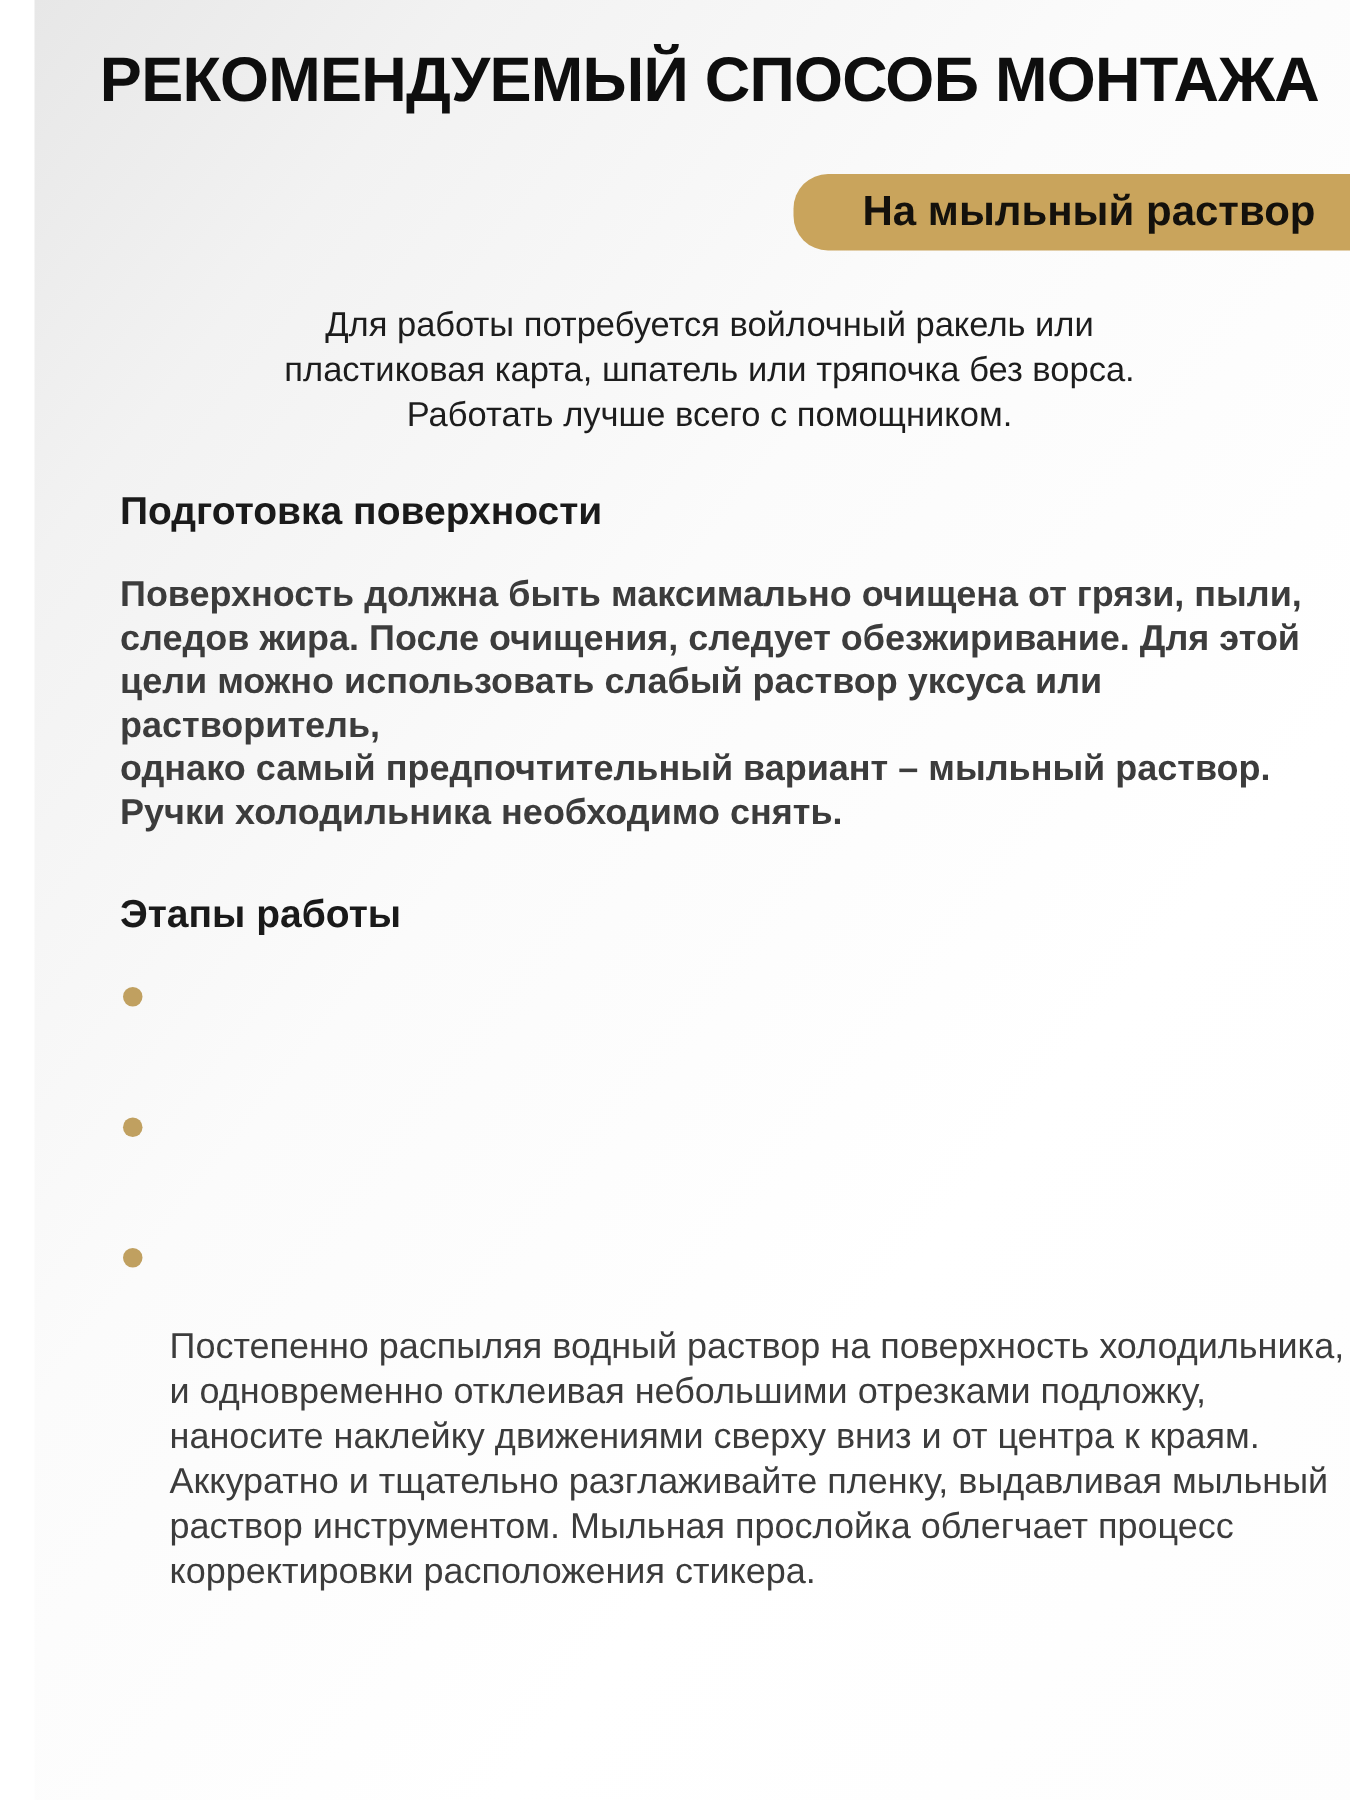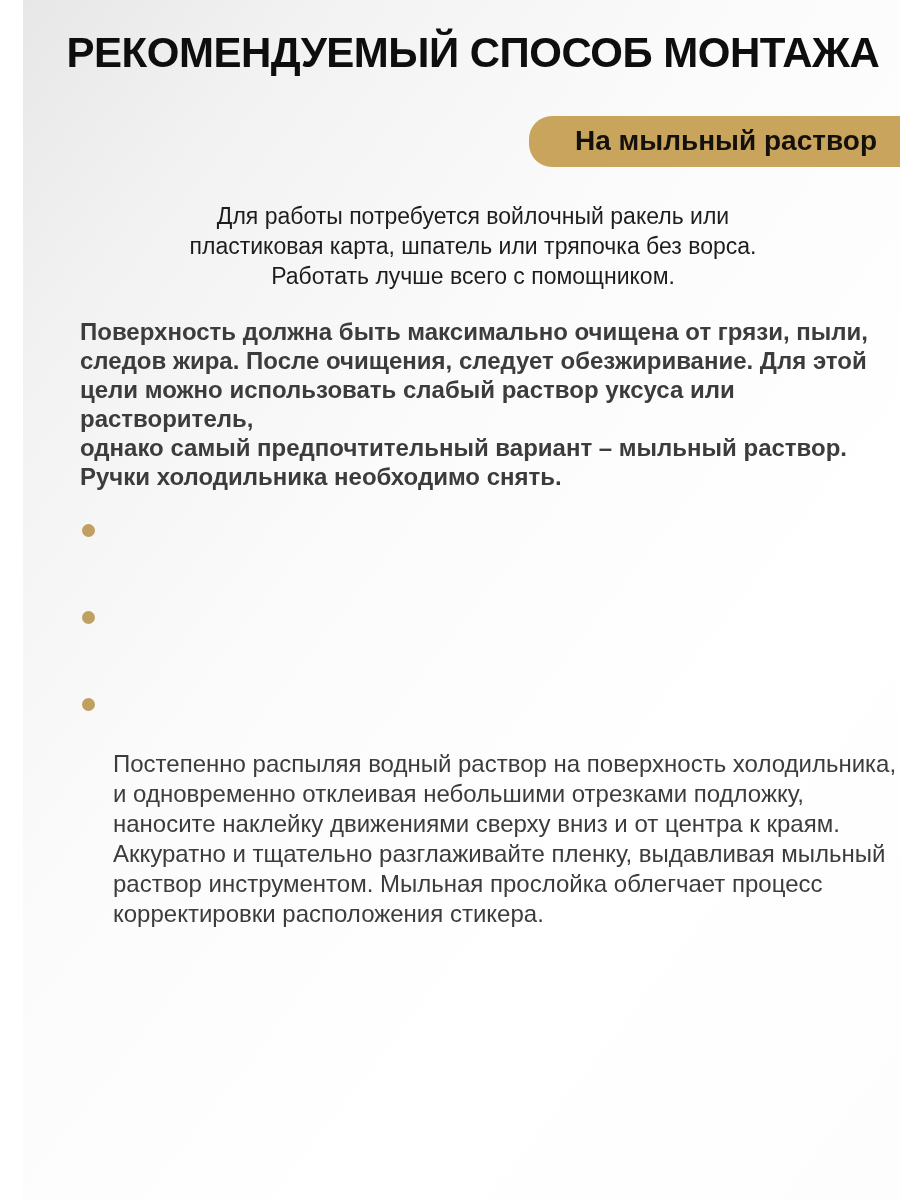--- a/index.html
+++ b/index.html
@@ -93,27 +93,29 @@
   <h1 class="title">РЕКОМЕНДУЕМЫЙ СПОСОБ МОНТАЖА</h1>
 
   <div class="badge-row">
     <span class="badge">На мыльный раствор</span>
   </div>
 
   <p class="intro">Для работы потребуется войлочный ракель или
 пластиковая карта, шпатель или тряпочка без ворса.
 Работать лучше всего с помощником.</p>
 
+  <h2 class="section-heading prep">Подготовка поверхности</h2>
 
   <p class="body-text">Поверхность должна быть максимально очищена от грязи, пыли,
 следов жира. После очищения, следует обезжиривание. Для этой
 цели можно использовать слабый раствор уксуса или растворитель,
 однако самый предпочтительный вариант – мыльный раствор.
 Ручки холодильника необходимо снять.</p>
 
+  <h2 class="section-heading steps">Этапы работы</h2>
 
   <ul class="steps-list">
     <li class="step-item">
       <span class="bullet-dot"></span>
     </li>
     <li class="step-item">
       <span class="bullet-dot"></span>
     </li>
     <li class="step-item">
       <span class="bullet-dot"></span>

